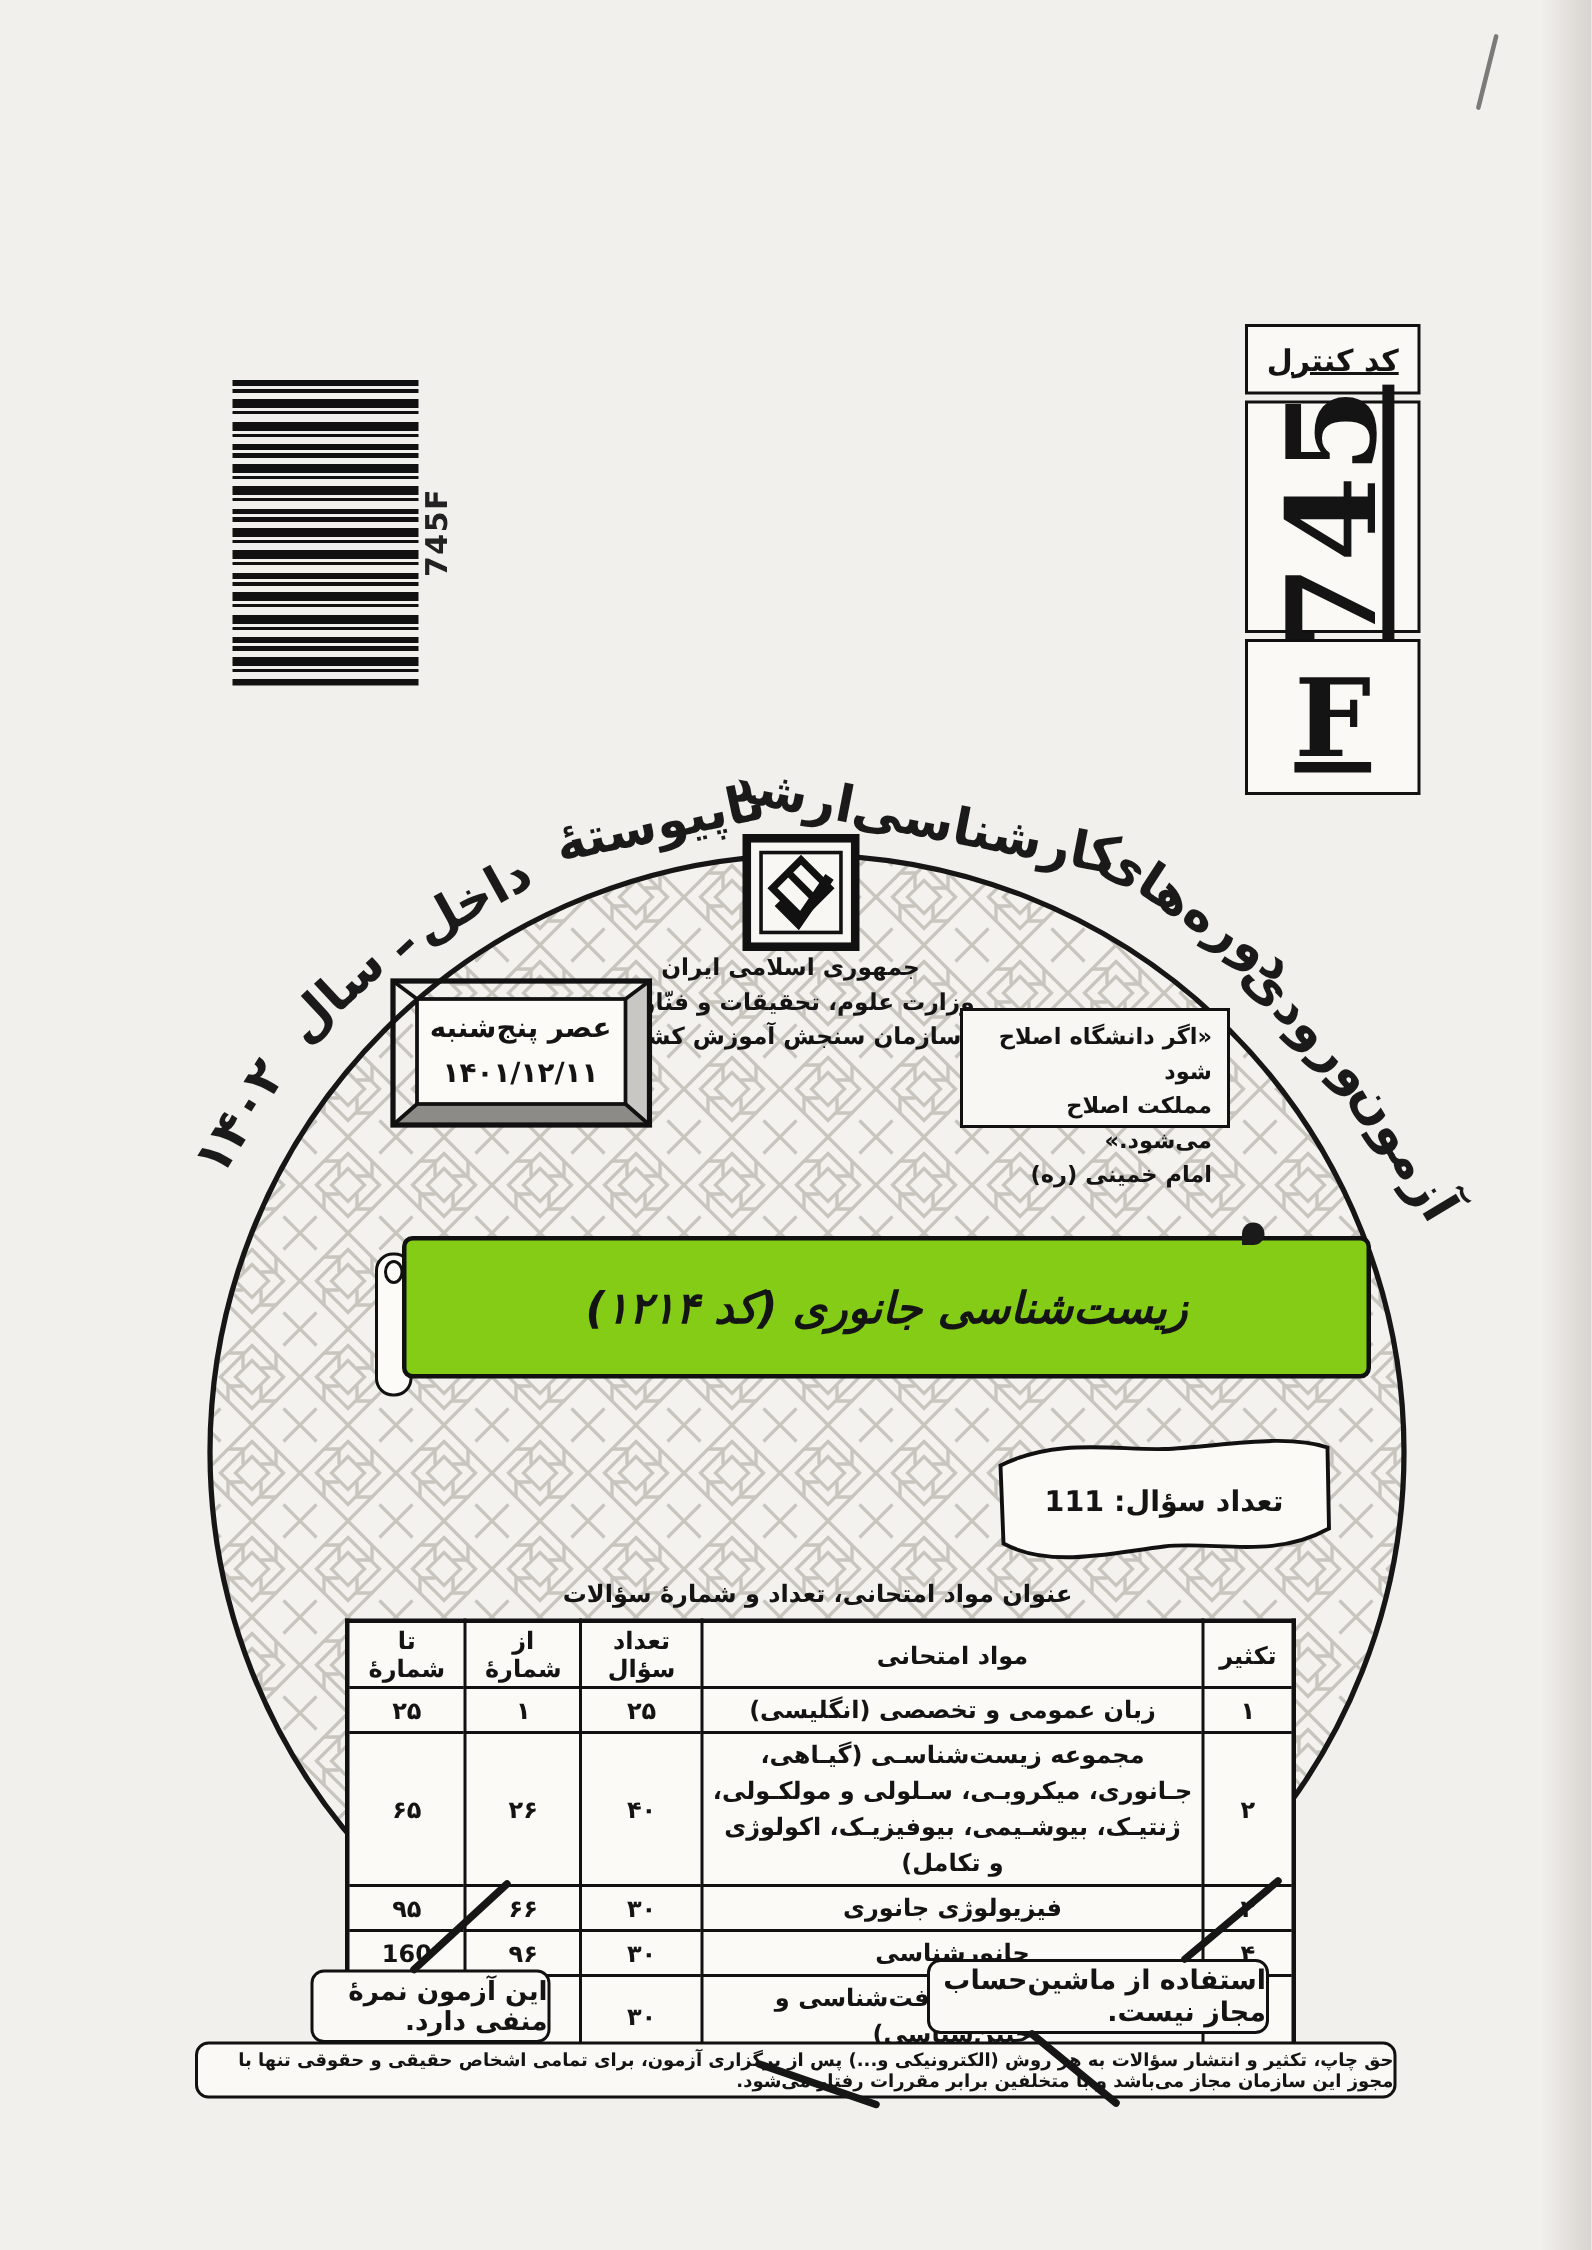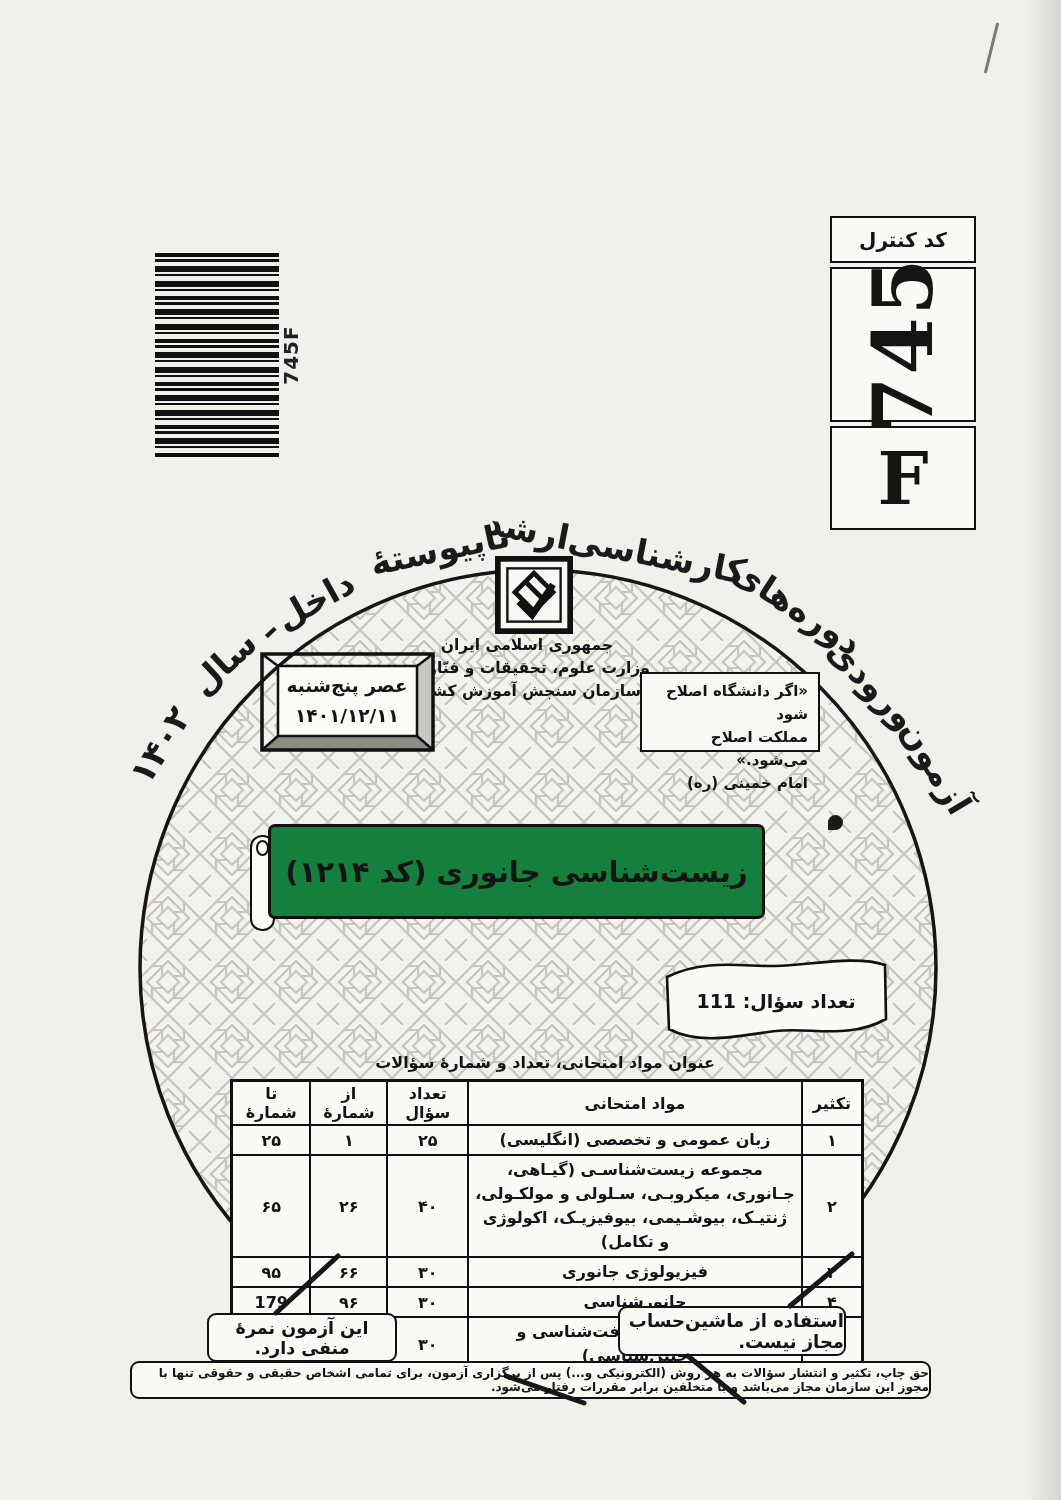--- a/index.html
+++ b/index.html
@@ -21,23 +21,23 @@
   .barcode{position:absolute;left:155px;top:253px;width:124px;height:204px;
     background:repeating-linear-gradient(180deg,
       #111 0 4px,#f2f0ec 4px 6px,#111 6px 9px,#f2f0ec 9px 13px,
       #111 13px 19px,#f2f0ec 19px 21px,#111 21px 23px,#f2f0ec 23px 28px,
       #111 28px 34px,#f2f0ec 34px 36px,#111 36px 38px,#f2f0ec 38px 43px);}
   .barcode-label{position:absolute;left:276px;top:253px;width:30px;height:204px;
     display:flex;align-items:center;justify-content:center;}
   .barcode-label span{transform:rotate(-90deg);font-size:20px;font-weight:700;
     letter-spacing:1px;white-space:nowrap;color:#222;}
   
-  .cbox{position:absolute;left:830px;width:146px;background:#faf9f6;
+  .cbox{position:absolute;left:830px;width:117px;background:#faf9f6;
     border:2.5px solid #111;box-sizing:border-box;display:flex;
-    align-items:center;justify-content:center;}
+    align-items:center;justify-content:center;text-decoration:underline;}
   .cbox-label{top:216px;height:47px;font-size:20px;font-weight:700;}
   .cbox-code{top:267px;height:155px;}
   .cbox-code span{transform:rotate(-90deg);font-family:"DejaVu Serif","Liberation Serif",serif;
     font-size:82px;font-weight:700;letter-spacing:2px;}
   .cbox-form{top:426px;height:104px;}
   .cbox-form span{font-family:"DejaVu Serif","Liberation Serif",serif;
     font-size:72px;font-weight:700;}
   
   .circle-svg{position:absolute;left:136px;top:566px;}
   
@@ -52,23 +52,23 @@
   .session{position:absolute;left:260px;top:652px;width:175px;height:100px;border-radius:15px;}
   .session .txt{position:absolute;left:20px;top:14px;width:134px;height:70px;
     display:flex;flex-direction:column;align-items:center;justify-content:center;
     font-size:18.5px;font-weight:700;direction:rtl;line-height:30px;}
   
   .quote{position:absolute;left:640px;top:672px;width:180px;height:80px;
     background:#f8f7f4;border:2.5px solid #111;box-sizing:border-box;
     padding:6px 10px 0 6px;direction:rtl;text-align:right;
     font-size:15px;font-weight:700;line-height:23px;}
   
-  .banner-body{position:absolute;left:268px;top:824px;width:497px;height:95px;
-    background:#15803d;border:3px solid #111;border-radius:7px;box-sizing:border-box;
-    display:flex;align-items:center;justify-content:center;}
+  .banner-body{position:absolute;left:268px;top:824px;width:646px;height:95px;
+    background:#84cc16;border:3px solid #111;border-radius:7px;box-sizing:border-box;
+    display:flex;align-items:center;justify-content:center;font-style:italic;}
   .banner-roll{position:absolute;left:250px;top:835px;width:25px;height:96px;
     background:#fcfbf8;border:2.5px solid #111;border-radius:12px;box-sizing:border-box;}
   .banner-roll::before{content:"";position:absolute;left:4px;top:3px;width:9px;height:12px;
     border:2px solid #111;border-radius:50%;background:#fcfbf8;}
   .banner-curl{position:absolute;left:828px;top:815px;width:15px;height:15px;
     background:#1a1a1a;border-radius:50% 50% 50% 0;}
   .banner-title{font-size:29px;font-weight:700;direction:rtl;}
   
   .ribbon{position:absolute;}
   .ribbon .rtxt{position:absolute;left:0;top:0;width:100%;height:100%;
@@ -85,21 +85,21 @@
   table.exam th{height:30px;}
   td.subject{text-align:right;padding-right:9px;line-height:24px;}
   col.c-row{width:60px;}col.c-subj{width:330px;}col.c-cnt{width:80px;}
   col.c-from{width:76px;}col.c-to{width:78px;}
   tr.r1 td{height:28px;}tr.r2 td{height:76px;}tr.r3 td,tr.r4 td{height:28px;}
   tr.r5 td{height:30px;}
   
   .note{position:absolute;background:#faf9f6;border:2.5px solid #111;border-radius:9px;
     box-sizing:border-box;display:flex;align-items:center;justify-content:center;
     font-weight:700;direction:rtl;}
-  .note-left{left:207px;top:1313px;width:190px;height:49px;font-size:17.5px;text-align:center;}
+  .note-left{left:207px;top:1313px;width:160px;height:49px;font-size:17.5px;}
   .note-right{left:618px;top:1306px;width:228px;height:50px;font-size:18px;}
   .copyright{position:absolute;left:130px;top:1361px;width:801px;height:38px;
     background:#faf9f6;border:2.5px solid #111;border-radius:9px;box-sizing:border-box;
     display:flex;align-items:center;justify-content:center;direction:rtl;
     font-size:12px;font-weight:700;letter-spacing:-.2px;}
   .connectors{position:absolute;left:0;top:0;pointer-events:none;}
 </style>
 </head>
 <body>
 
@@ -238,21 +238,21 @@
           <td class="subject">فیزیولوژی جانوری</td>
           <td>۳۰</td>
           <td>۶۶</td>
           <td>۹۵</td>
         </tr>
         <tr class="r4">
           <td>۴</td>
           <td class="subject">جانورشناسی</td>
           <td>۳۰</td>
           <td>۹۶</td>
-          <td>179</td>
+          <td>160</td>
         </tr>
         <tr class="r5">
           <td>۵</td>
           <td class="subject">تکوین جانوری (بافت‌شناسی و جنین‌شناسی)</td>
           <td>۳۰</td>
           <td>۱۲۶</td>
           <td>۱۵۵</td>
         </tr>
       </tbody>
     </table>

